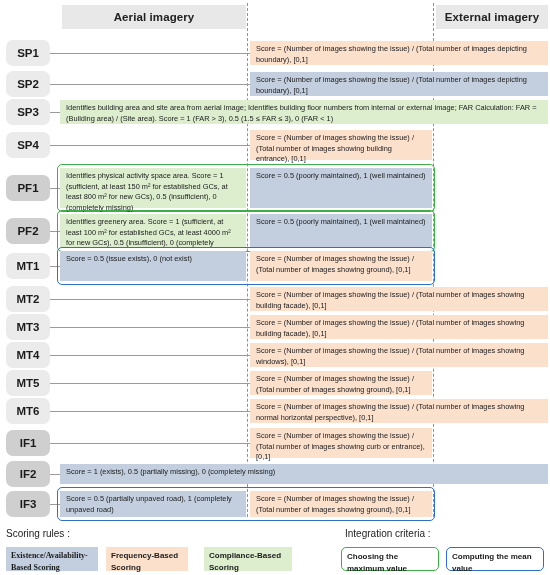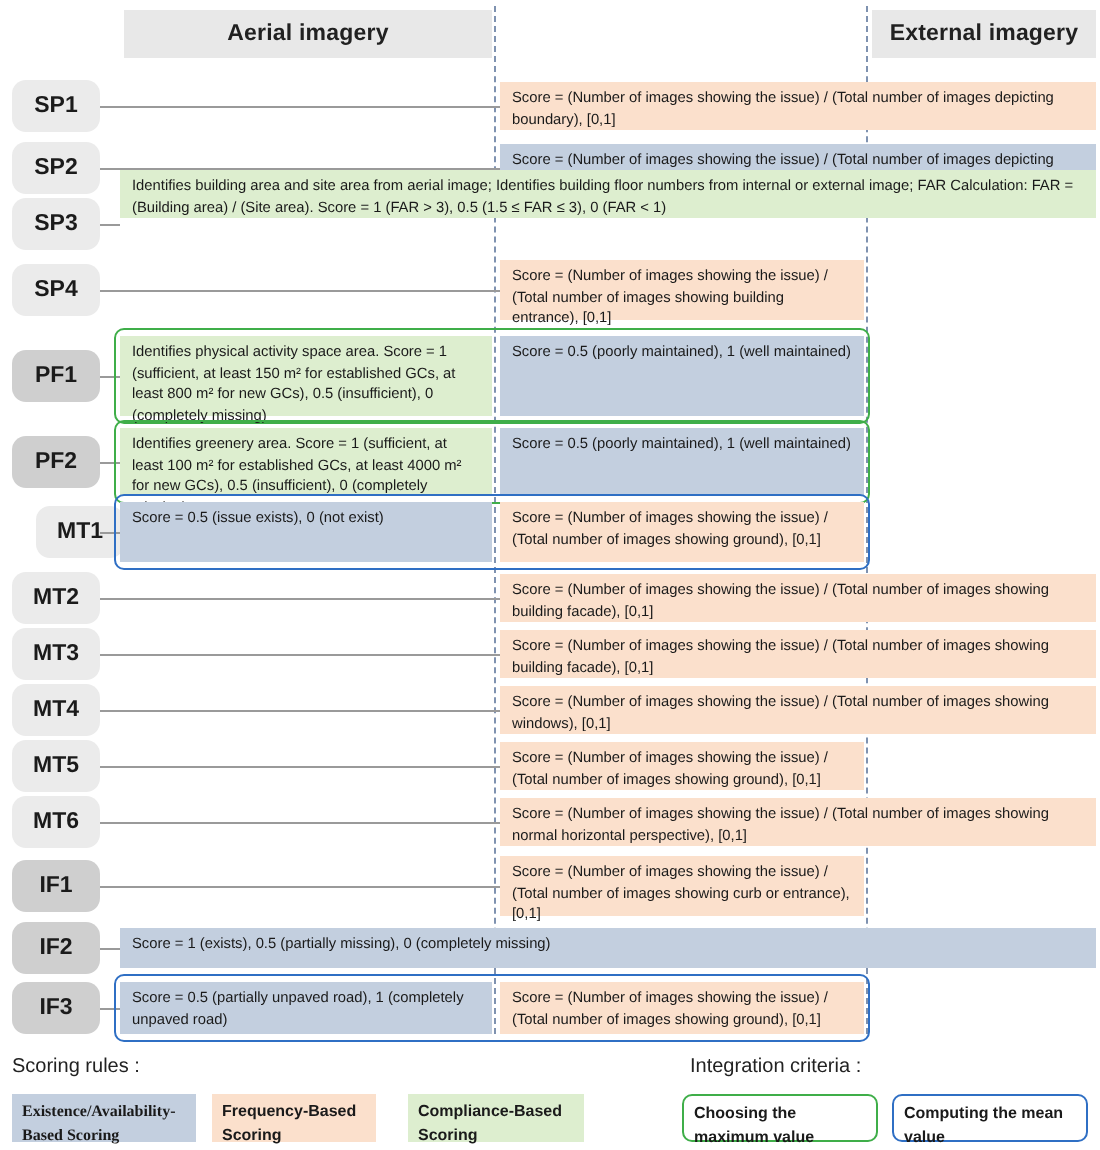--- a/index.html
+++ b/index.html
@@ -106,35 +106,35 @@
 
   <div id="rows-layer">
       <div class="row-label light" style="top:40px;">SP1</div>
       <div class="connector" style="top:53px; width:200px;"></div>
       <div class="cell orange" style="left:250px; top:41px; width:298px; height:24px;">Score = (Number of images showing the issue) / (Total number of images depicting boundary), [0,1]</div>
       <div class="row-label light" style="top:71px;">SP2</div>
       <div class="connector" style="top:84px; width:200px;"></div>
       <div class="cell blue" style="left:250px; top:72px; width:298px; height:24px;">Score = (Number of images showing the issue) / (Total number of images depicting boundary), [0,1]</div>
       <div class="row-label light" style="top:99px;">SP3</div>
       <div class="connector" style="top:112px; width:10px;"></div>
-      <div class="cell green" style="left:60px; top:85px; width:488px; height:24px;">Identifies building area and site area from aerial image; Identifies building floor numbers from internal or external image; FAR Calculation: FAR = (Building area) / (Site area). Score = 1 (FAR &gt; 3), 0.5 (1.5 ≤ FAR ≤ 3), 0 (FAR &lt; 1)</div>
+      <div class="cell green" style="left:60px; top:100px; width:488px; height:24px;">Identifies building area and site area from aerial image; Identifies building floor numbers from internal or external image; FAR Calculation: FAR = (Building area) / (Site area). Score = 1 (FAR &gt; 3), 0.5 (1.5 ≤ FAR ≤ 3), 0 (FAR &lt; 1)</div>
       <div class="row-label light" style="top:132px;">SP4</div>
       <div class="connector" style="top:145px; width:200px;"></div>
       <div class="cell orange" style="left:250px; top:130px; width:182px; height:30px;">Score = (Number of images showing the issue) / (Total number of images showing building entrance), [0,1]</div>
       <div class="row-label dark" style="top:175px;">PF1</div>
       <div class="connector" style="top:188px; width:10px;"></div>
       <div class="outline green" style="left:57px; top:164px; width:378px; height:48px;"></div>
       <div class="cell green" style="left:60px; top:168px; width:186px; height:40px;">Identifies physical activity space area. Score = 1 (sufficient, at least 150 m² for established GCs, at least 800 m² for new GCs), 0.5 (insufficient), 0 (completely missing)</div>
       <div class="cell blue" style="left:250px; top:168px; width:182px; height:40px;">Score = 0.5 (poorly maintained), 1 (well maintained)</div>
       <div class="row-label dark" style="top:218px;">PF2</div>
       <div class="connector" style="top:231px; width:10px;"></div>
       <div class="outline green" style="left:57px; top:210px; width:378px; height:42px;"></div>
       <div class="cell green" style="left:60px; top:214px; width:186px; height:34px;">Identifies greenery area. Score = 1 (sufficient, at least 100 m² for established GCs, at least 4000 m² for new GCs), 0.5 (insufficient), 0 (completely missing)</div>
       <div class="cell blue" style="left:250px; top:214px; width:182px; height:34px;">Score = 0.5 (poorly maintained), 1 (well maintained)</div>
-      <div class="row-label light" style="top:253px;margin-left:12px;">MT1</div>
+      <div class="row-label light" style="top:253px;">MT1</div>
       <div class="connector" style="top:266px; width:10px;"></div>
       <div class="outline blue" style="left:57px; top:247px; width:378px; height:38px;"></div>
       <div class="cell blue" style="left:60px; top:251px; width:186px; height:30px;">Score = 0.5 (issue exists), 0 (not exist)</div>
       <div class="cell orange" style="left:250px; top:251px; width:182px; height:30px;">Score = (Number of images showing the issue) / (Total number of images showing ground), [0,1]</div>
       <div class="row-label light" style="top:286px;">MT2</div>
       <div class="connector" style="top:299px; width:200px;"></div>
       <div class="cell orange" style="left:250px; top:287px; width:298px; height:24px;">Score = (Number of images showing the issue) / (Total number of images showing building facade), [0,1]</div>
       <div class="row-label light" style="top:314px;">MT3</div>
       <div class="connector" style="top:327px; width:200px;"></div>
       <div class="cell orange" style="left:250px; top:315px; width:298px; height:24px;">Score = (Number of images showing the issue) / (Total number of images showing building facade), [0,1]</div>

